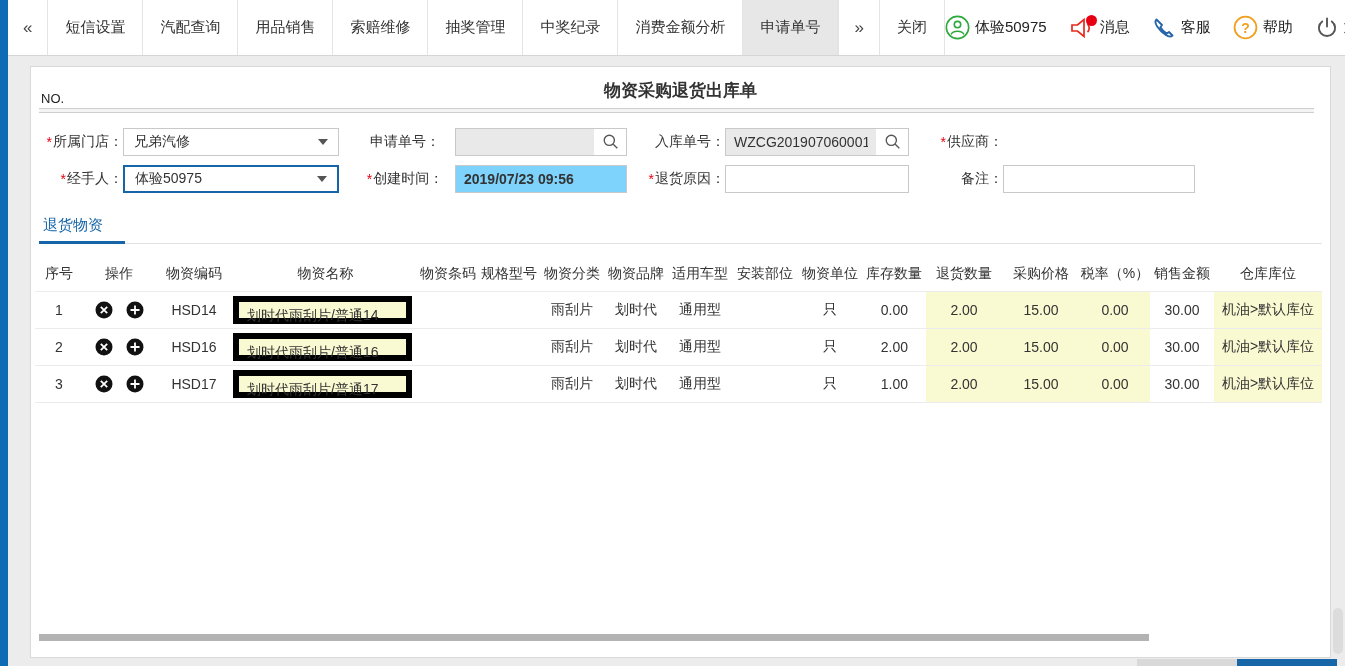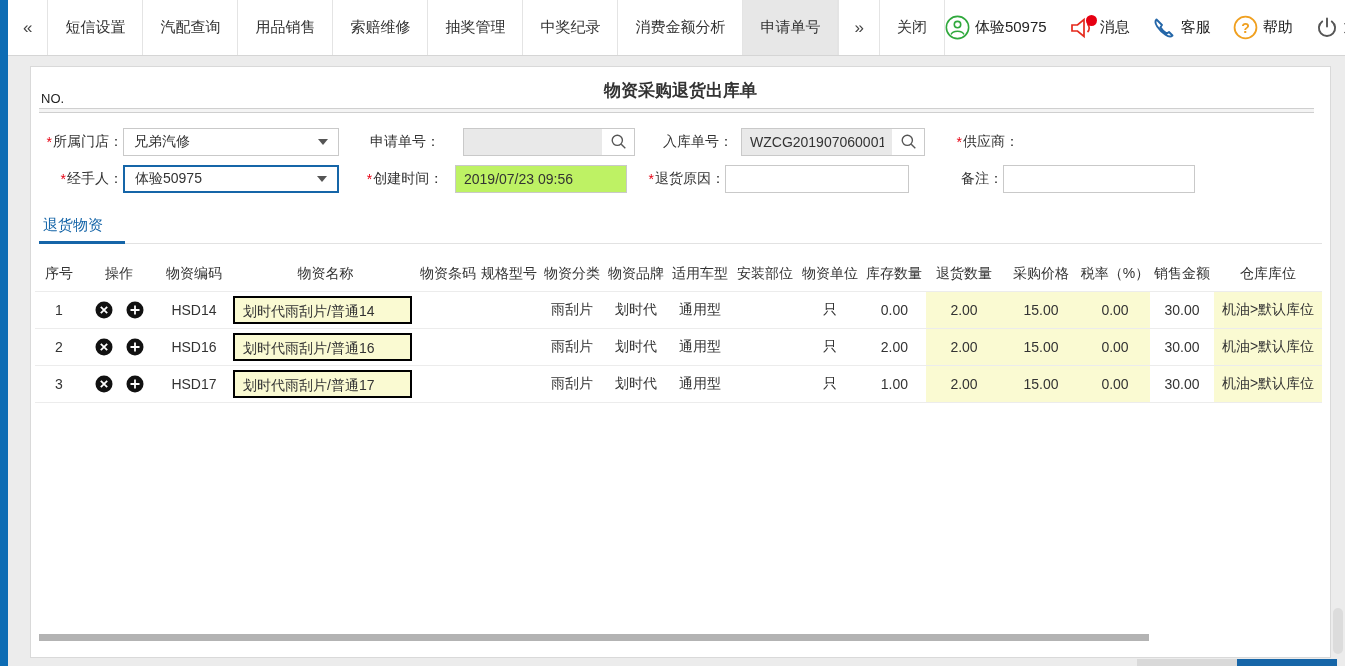--- a/index.html
+++ b/index.html
@@ -45,46 +45,46 @@
   .req { color:#e60012; margin-right:1px; }
   .w-l1 { width:84px; } .w-l2 { width:100px;justify-content:center; } .w-l3 { width:98px; } .w-l4 { width:94px; }
   .fg2 { margin-left:16px; }
   .ctl { height:28px; border:1px solid #c9c9c9; background:#fff; font-size:14px; color:#333; }
   .select { display:flex; align-items:center; justify-content:space-between;
     padding:0 10px; cursor:pointer; }
   .select.focused { border:2px solid #1565a8; }
   .caret { width:0; height:0; border-left:5px solid transparent;
     border-right:5px solid transparent; border-top:6px solid #555; }
   .w-c1 { width:216px; } .w-c2 { width:172px; } .w-c3 { width:184px; } .w-c4 { width:192px; }
-  .search-group { display:flex; align-items:stretch; overflow:hidden; padding:0;margin-left:8px; }
+  .search-group { display:flex; align-items:stretch; overflow:hidden; padding:0; }
   .search-group input { flex:1; min-width:0; border:none; outline:none; background:#e9e9e9;
     padding:0 8px; font-size:14px; color:#333; font-family:inherit; }
   .search-btn { width:32px; display:flex; align-items:center; justify-content:center;
     background:#fff; cursor:pointer; }
   input.inp { outline:none; padding:0 8px; font-size:14px; color:#333; font-family:inherit; }
-  input.gray { background:#bef264; }
+  input.gray { background:#7dd3fc;font-weight:bold; }
   input.white { background:#fff; }
 
   
   .sec-tabs { position:absolute; top:144px; left:8px; right:8px; height:33px;
     border-bottom:1px solid #e2e2e2; }
   .sec-tab { display:inline-block; height:33px; line-height:28px; padding:0 22px 12px 4px;
     font-size:15px; color:#1565a8; border-bottom:3px solid #1565a8; cursor:pointer; }
 
   
   table.grid { position:absolute; top:190px; left:4px; right:10px;
     width:calc(100% - 18px); border-collapse:collapse; table-layout:fixed; }
   .grid th { height:34px; font-weight:400; font-size:14px; color:#333;
     border-bottom:1px solid #ececec; white-space:nowrap; overflow:hidden; }
   .grid td { height:37px; font-size:14px; color:#333; border-bottom:1px solid #ececec;
     white-space:nowrap; overflow:hidden; }
   .c { text-align:center; } .r { text-align:right; padding-right:18px; }
   .yl { background:#fafad2; }
   .name-box { height:28px; line-height:26px; background:#fafad2;
-    border:2px solid #000000; padding:0 8px; font-size:14px; color:#333; margin-right:6px; }
+    border:6px solid #000000; padding:0 8px; font-size:14px; color:#333; margin-right:6px; }
   .opcell { display:flex; align-items:center; justify-content:center; gap:13px; }
   .opicon { display:inline-flex; cursor:pointer; }
 
   
   .hscroll { position:absolute; left:8px; bottom:16px; width:1110px; height:7px;
     background:#b3b3b3; cursor:pointer; }
   .vscroll { position:absolute; right:2px; bottom:12px; width:10px; height:46px;
     background:#dcdcdc; border-radius:5px; cursor:pointer; }
   .pb { position:absolute; bottom:0; height:7px; width:100px; cursor:pointer; }
   .pb.gray { left:1137px; background:#d9d9d9; }

